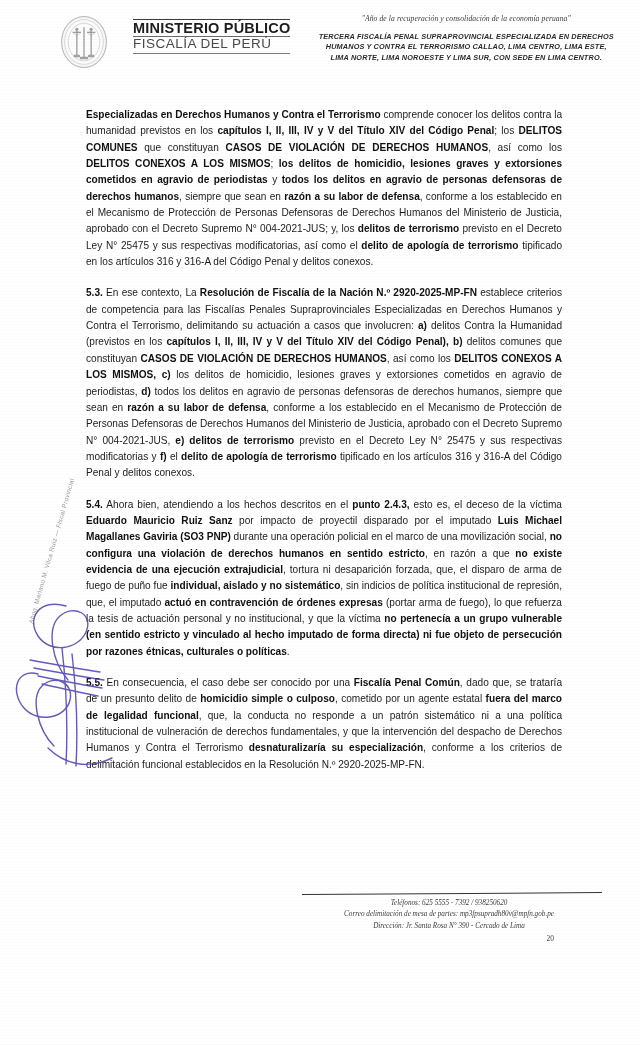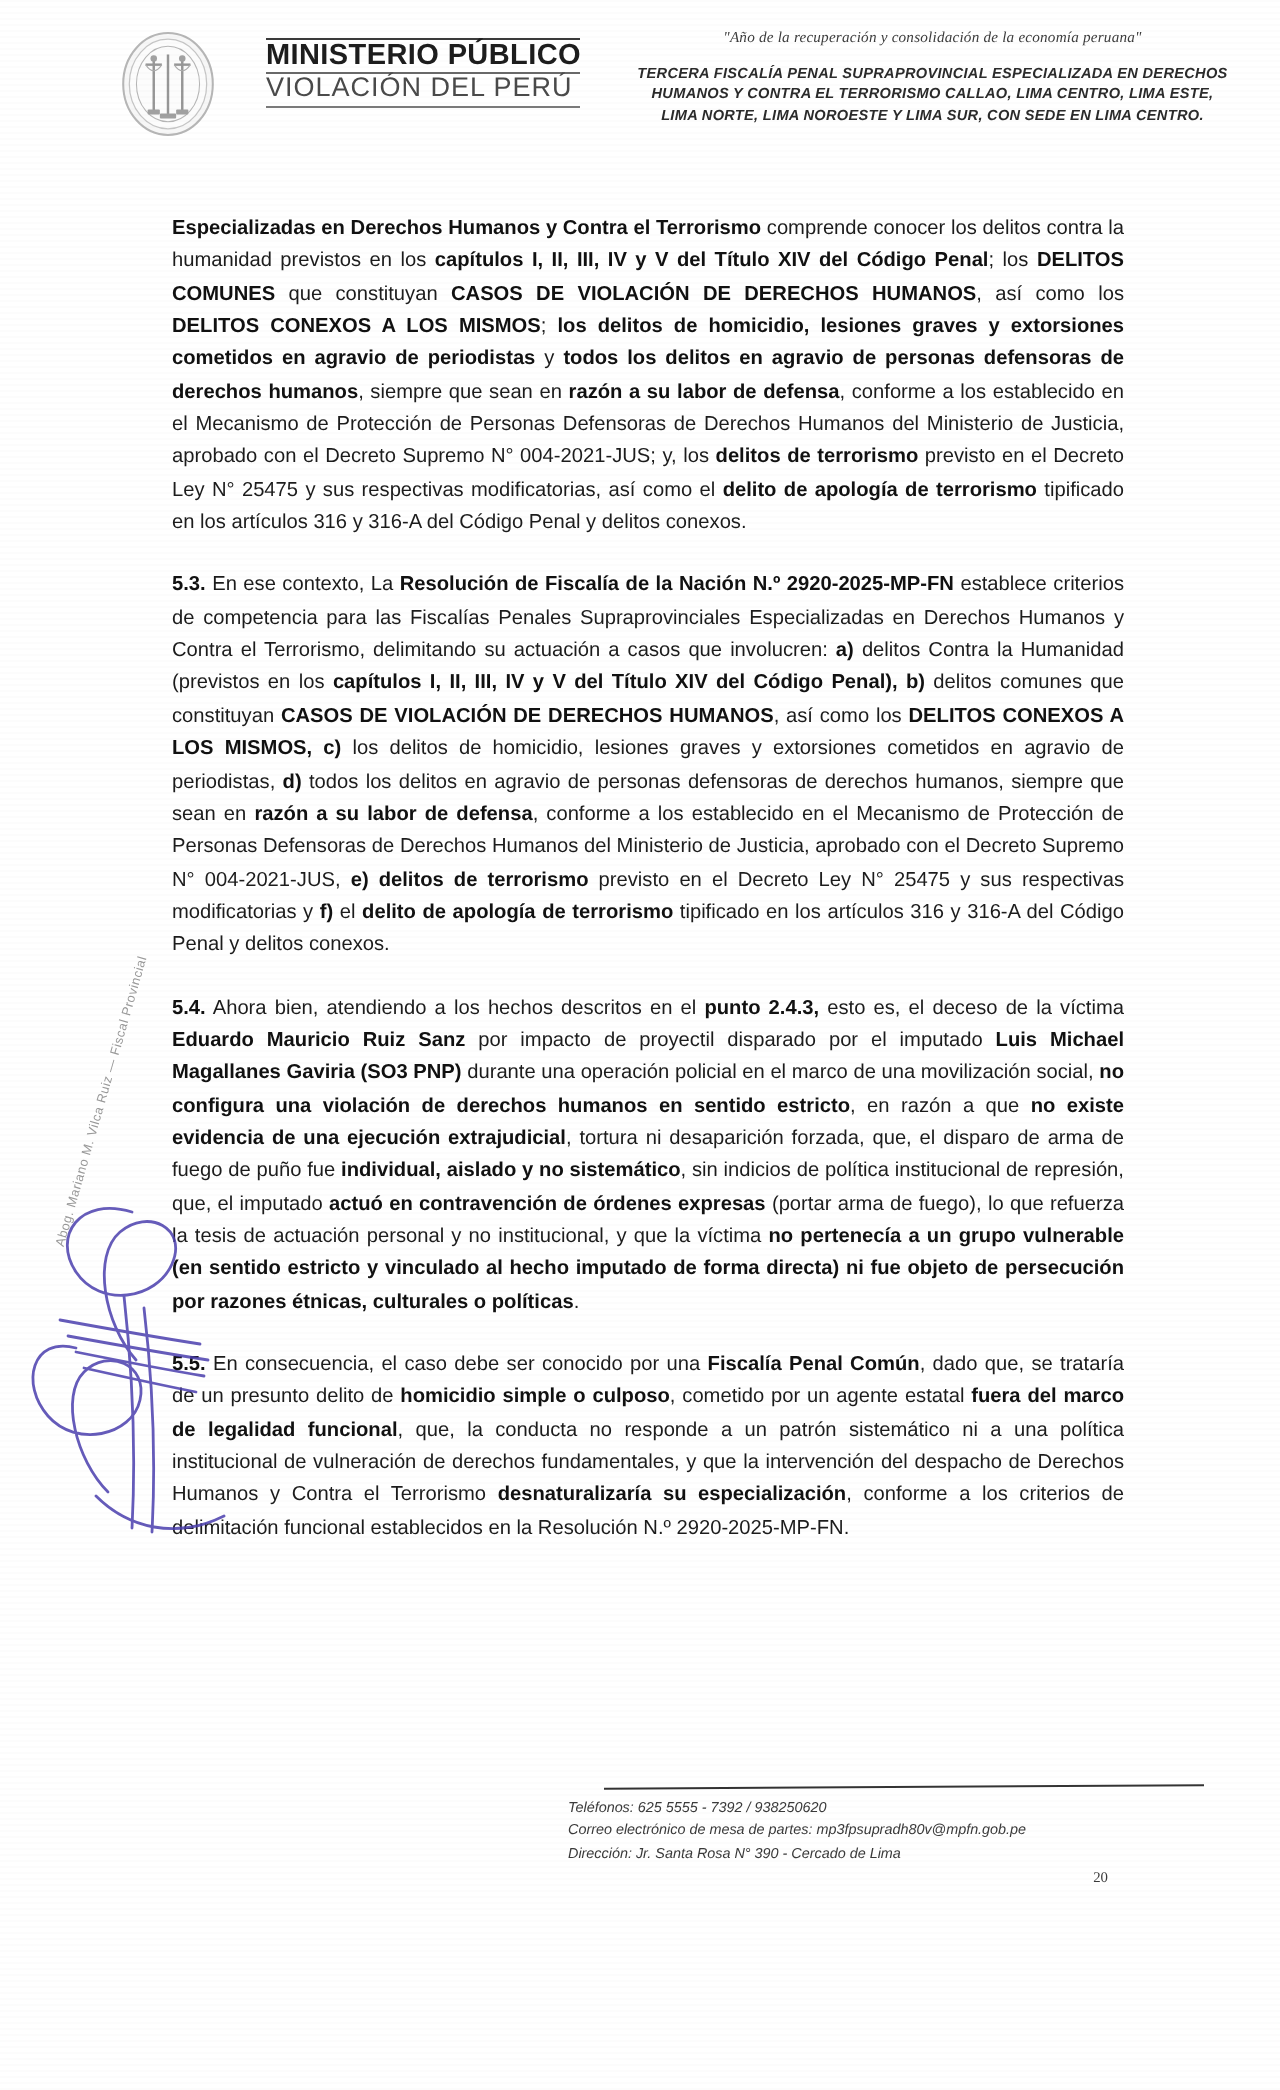--- a/index.html
+++ b/index.html
@@ -137,28 +137,28 @@
   }
   .footer-rule {
     height: 0;
     border-top: 1.7px solid #333;
     width: 300px;
     margin-left: auto;
     margin-right: 18px;
     transform: skewY(-0.35deg);
   }
   .footer-lines {
-    font-family: Liberation Sans, sans-serif;
+    font-family: Liberation Serif, serif;
     font-style: italic;
     font-size: 7.2px;
     color: #3a3a3a;
     line-height: 1.58;
     padding-top: 4px;
     padding-right: 6px;
-    text-align: left;
+    text-align: center;
     margin-left: auto;
     width: 330px;
   }
   .page-num {
     font-family: "Liberation Serif", serif;
     font-size: 7.4px;
     color: #3a3a3a;
     text-align: right;
     padding-right: 66px;
     padding-top: 2px;
@@ -199,21 +199,21 @@
           <rect x="58" y="80" width="12" height="5" rx="1"></rect>
           <rect x="42" y="84" width="16" height="5" rx="1"></rect>
         </g>
         <g stroke="#8d8d8d" stroke-width="1" fill="none">
           <path d="M28 36 q8 12 16 0"></path>
           <path d="M56 36 q8 12 16 0"></path>
         </g>
       </svg>
       <div class="brand-text">
         <div class="brand-line1">MINISTERIO PÚBLICO</div>
-        <div class="brand-line2">VIOLACIÓN DEL PERÚ</div>
+        <div class="brand-line2">FISCALÍA DEL PERÚ</div>
       </div>
     </div>
 
     <div class="header-right">
       <div class="motto">"Año de la recuperación y consolidación de la economía peruana"</div>
       <div class="office">TERCERA FISCALÍA PENAL SUPRAPROVINCIAL ESPECIALIZADA EN DERECHOS HUMANOS Y CONTRA EL TERRORISMO CALLAO, LIMA CENTRO, LIMA ESTE, LIMA NORTE, LIMA NOROESTE Y LIMA SUR, CON SEDE EN LIMA CENTRO.</div>
     </div>
   </div>
 
   <svg class="signature" viewBox="0 0 126 205">
@@ -240,20 +240,20 @@
     <p class="para"><b>5.4.</b><span> Ahora bien, atendiendo a los hechos descritos en el </span><b>punto 2.4.3,</b><span> esto es, el deceso de la víctima </span><b>Eduardo Mauricio Ruiz Sanz</b><span> por impacto de proyectil disparado por el imputado </span><b>Luis Michael Magallanes Gaviria (SO3 PNP)</b><span> durante una operación policial en el marco de una movilización social, </span><b>no configura una violación de derechos humanos en sentido estricto</b><span>, en razón a que </span><b>no existe evidencia de una ejecución extrajudicial</b><span>, tortura ni desaparición forzada, que, el disparo de arma de fuego de puño fue </span><b>individual, aislado y no sistemático</b><span>, sin indicios de política institucional de represión, que, el imputado </span><b>actuó en contravención de órdenes expresas</b><span> (portar arma de fuego), lo que refuerza la tesis de actuación personal y no institucional, y que la víctima </span><b>no pertenecía a un grupo vulnerable (en sentido estricto y vinculado al hecho imputado de forma directa) ni fue objeto de persecución por razones étnicas, culturales o políticas</b><span>.</span></p>
 
     <p class="para"><b>5.5.</b><span> En consecuencia, el caso debe ser conocido por una </span><b>Fiscalía Penal Común</b><span>, dado que, se trataría de un presunto delito de </span><b>homicidio simple o culposo</b><span>, cometido por un agente estatal </span><b>fuera del marco de legalidad funcional</b><span>, que, la conducta no responde a un patrón sistemático ni a una política institucional de vulneración de derechos fundamentales, y que la intervención del despacho de Derechos Humanos y Contra el Terrorismo </span><b>desnaturalizaría su especialización</b><span>, conforme a los criterios de delimitación funcional establecidos en la Resolución N.º 2920-2025-MP-FN.</span></p>
 
   </div>
 
   <div class="footer">
     <div class="footer-rule"></div>
     <div class="footer-lines">
       <div>Teléfonos: 625 5555 - 7392 / 938250620</div>
-      <div>Correo electrónico de mesa de partes: mp3fpsupradh80v@mpfn.gob.pe</div>
+      <div>Correo delimitación de mesa de partes: mp3fpsupradh80v@mpfn.gob.pe</div>
       <div>Dirección: Jr. Santa Rosa N° 390 - Cercado de Lima</div>
     </div>
     <div class="page-num">20</div>
   </div>
 
   <div class="noise"></div>
 </div>
 
 </body></html>

